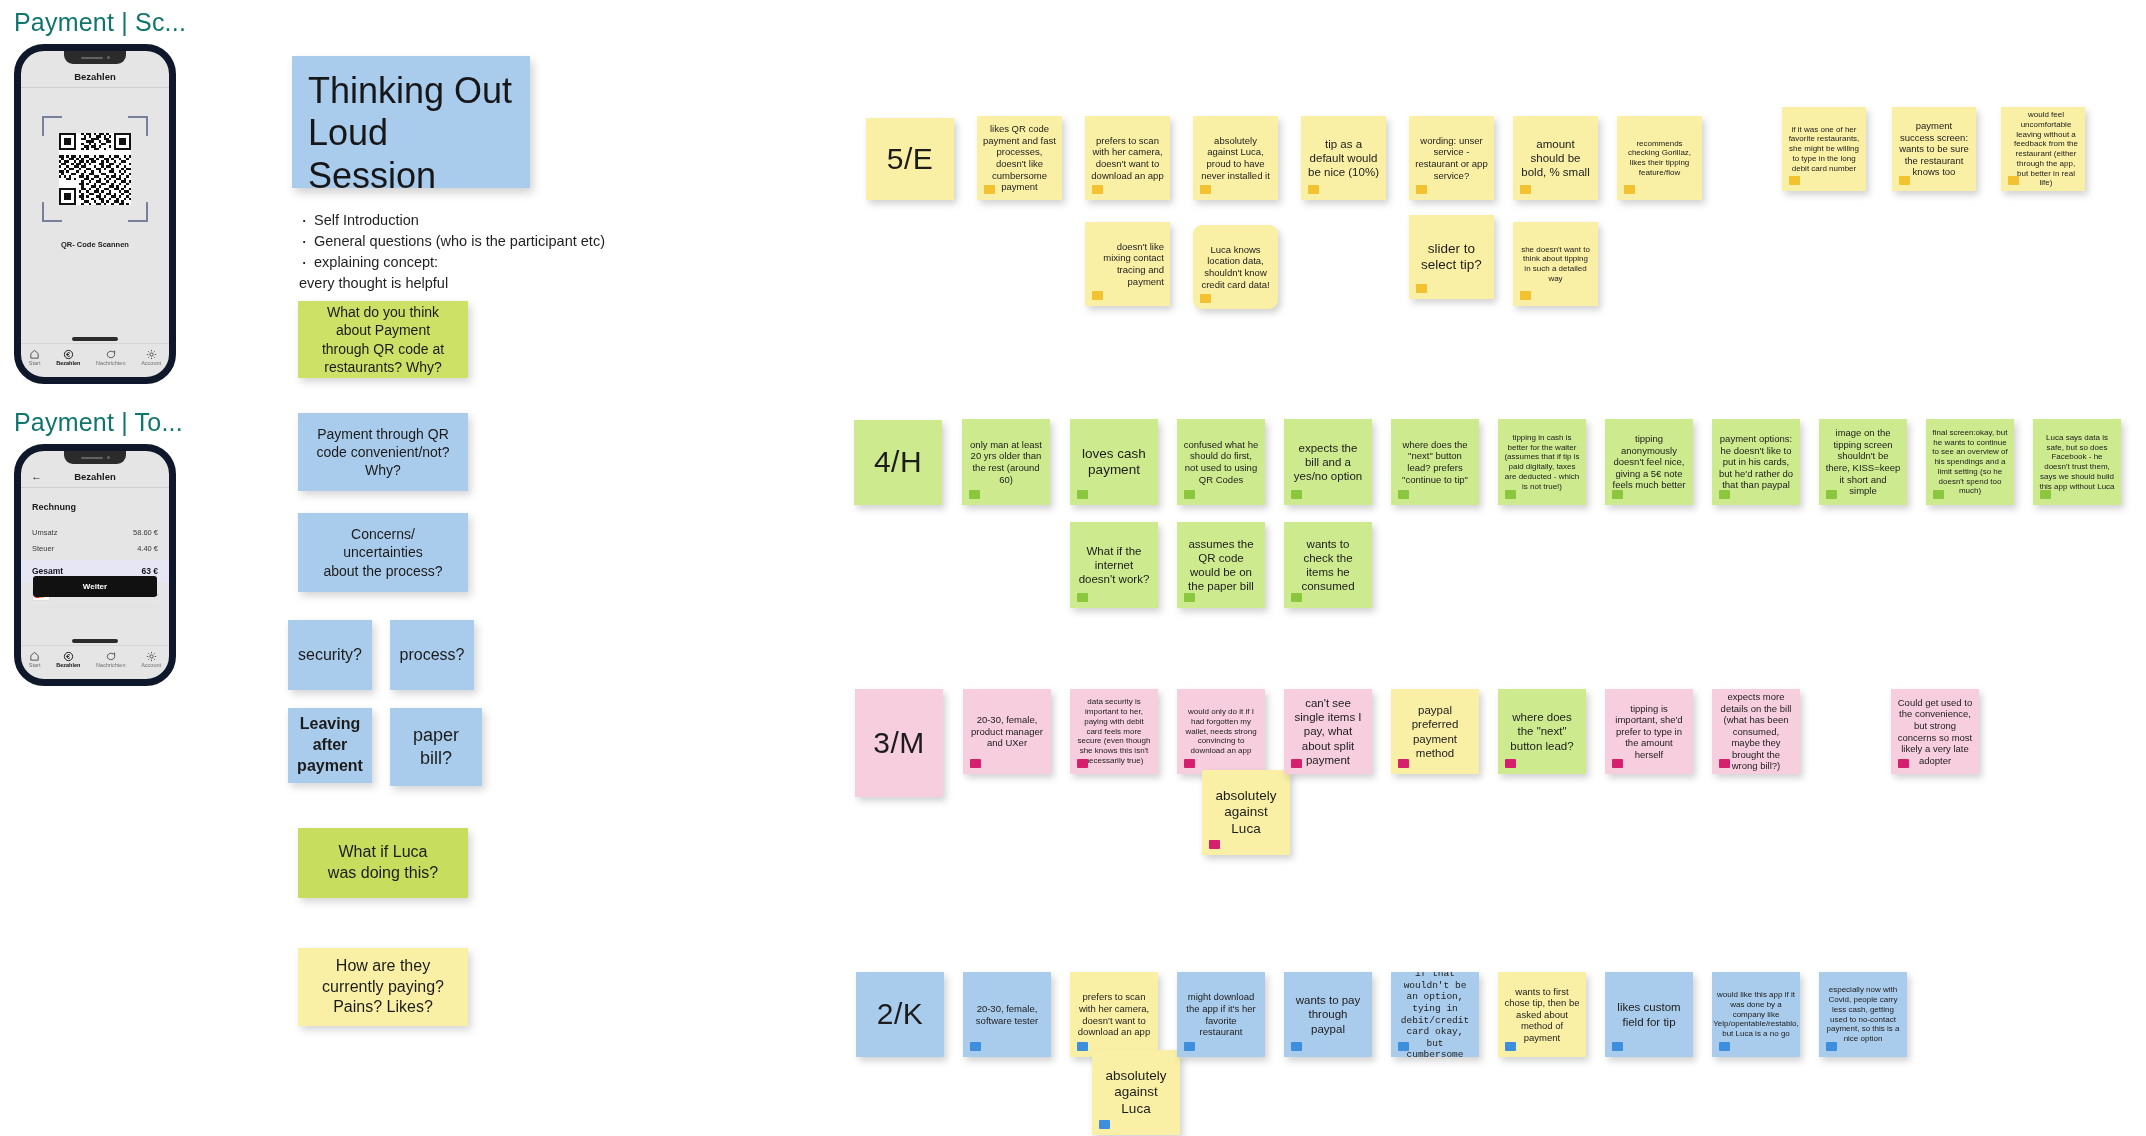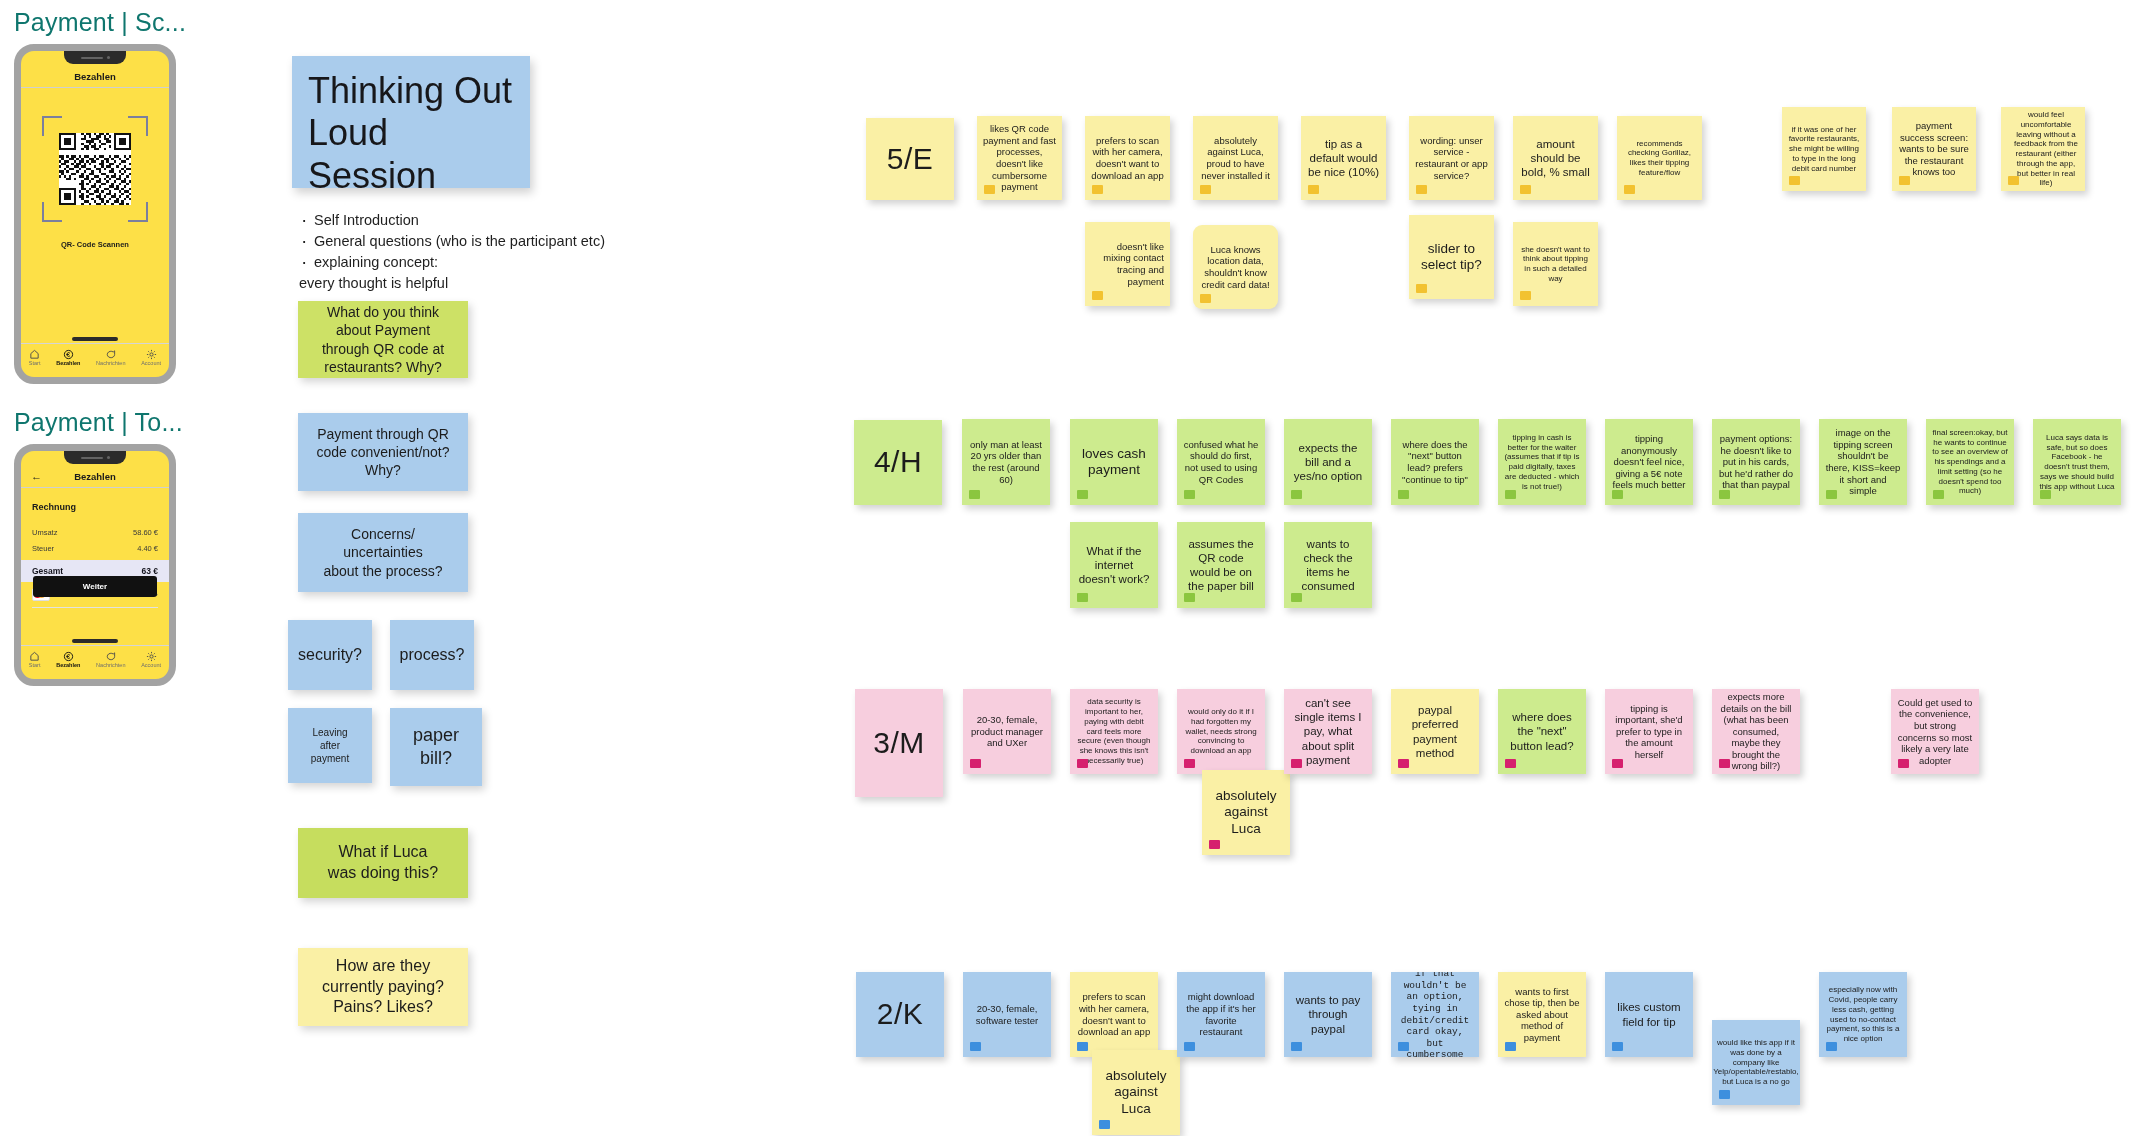--- a/index.html
+++ b/index.html
@@ -27,23 +27,23 @@
     font-family: "Liberation Sans", sans-serif;
     font-size: 25px;
     color: #0f766e;
     letter-spacing: 0.2px;
     white-space: nowrap;
   }
 
   
   .phone {
     position: absolute;
-    background: #fde047;
-    border: 7px solid #a3a3a3;
-    border-radius: 20px;
+    background: #e5e5e5;
+    border: 7px solid #0f172a;
+    border-radius: 30px;
     box-sizing: border-box;
     overflow: hidden;
   }
   .phone .notch {
     position: absolute;
     top: 0;
     left: 50%;
     transform: translateX(-50%);
     width: 62px;
     height: 13px;
@@ -639,21 +639,21 @@
 through QR code at
 restaurants? Why?</div>
   <div class="card bluecard" style="left:298px; top:413px; width:170px; height:78px; font-size:14px;">Payment through QR
 code convenient/not?
 Why?</div>
   <div class="card bluecard" style="left:298px; top:513px; width:170px; height:79px; font-size:14px;">Concerns/
 uncertainties
 about the process?</div>
   <div class="card bluecard" style="left:288px; top:620px; width:84px; height:70px; font-size:16px;">security?</div>
   <div class="card bluecard" style="left:390px; top:620px; width:84px; height:70px; font-size:16px;">process?</div>
-  <div class="card bluecard" style="left:288px; top:708px; width:84px; height:75px; font-size:10px;">Leaving
+  <div class="card bluecard" style="left:288px; top:708px; width:84px; height:75px; font-size:16px;font-weight:bold;">Leaving
 after
 payment</div>
   <div class="card bluecard" style="left:390px; top:708px; width:92px; height:78px; font-size:18px;">paper
 bill?</div>
   <div class="card greencard2" style="left:298px; top:828px; width:170px; height:70px; font-size:16px;">What if Luca
 was doing this?</div>
   <div class="card yellowcard" style="left:298px; top:948px; width:170px; height:78px; font-size:16px;">How are they
 currently paying?
 Pains? Likes?</div>
 
@@ -707,16 +707,16 @@
   <div class="note blue label" style="left:856px; top:972px; width:88px; height:85px;">2/K</div>
 
   <div class="note blue sm" style="left:963px; top:972px; width:88px; height:85px;">20-30, female, software tester<span class="tag"></span></div>
   <div class="note yellow sm" style="left:1070px; top:972px; width:88px; height:85px;">prefers to scan with her camera, doesn't want to download an app<span class="tag" style="background:#3d8fde;"></span></div>
   <div class="note yellow lg" style="left:1092px; top:1050px; width:88px; height:85px;">absolutely against Luca<span class="tag" style="background:#3d8fde;"></span></div>
   <div class="note blue sm" style="left:1177px; top:972px; width:88px; height:85px;">might download the app if it's her favorite restaurant<span class="tag"></span></div>
   <div class="note blue md" style="left:1284px; top:972px; width:88px; height:85px;">wants to pay through paypal<span class="tag"></span></div>
   <div class="note blue sm" style="left:1391px; top:972px; width:88px; height:85px;font-family:Liberation Mono, monospace;">if that wouldn't be an option, tying in debit/credit card okay, but cumbersome<span class="tag"></span></div>
   <div class="note yellow sm" style="left:1498px; top:972px; width:88px; height:85px;">wants to first chose tip, then be asked about method of payment<span class="tag" style="background:#3d8fde;"></span></div>
   <div class="note blue md" style="left:1605px; top:972px; width:88px; height:85px;">likes custom field for tip<span class="tag"></span></div>
-  <div class="note blue xs" style="left:1712px; top:972px; width:88px; height:85px;margin-top:48px;">would like this app if it was done by a company like Yelp/opentable/restablo, but Luca is a no go<span class="tag"></span></div>
+  <div class="note blue xs" style="left:1712px; top:972px; width:88px; height:85px;">would like this app if it was done by a company like Yelp/opentable/restablo, but Luca is a no go<span class="tag"></span></div>
   <div class="note blue xs" style="left:1819px; top:972px; width:88px; height:85px;">especially now with Covid, people carry less cash, getting used to no-contact payment, so this is a nice option<span class="tag"></span></div>
 
 </div>
 
 </body></html>

